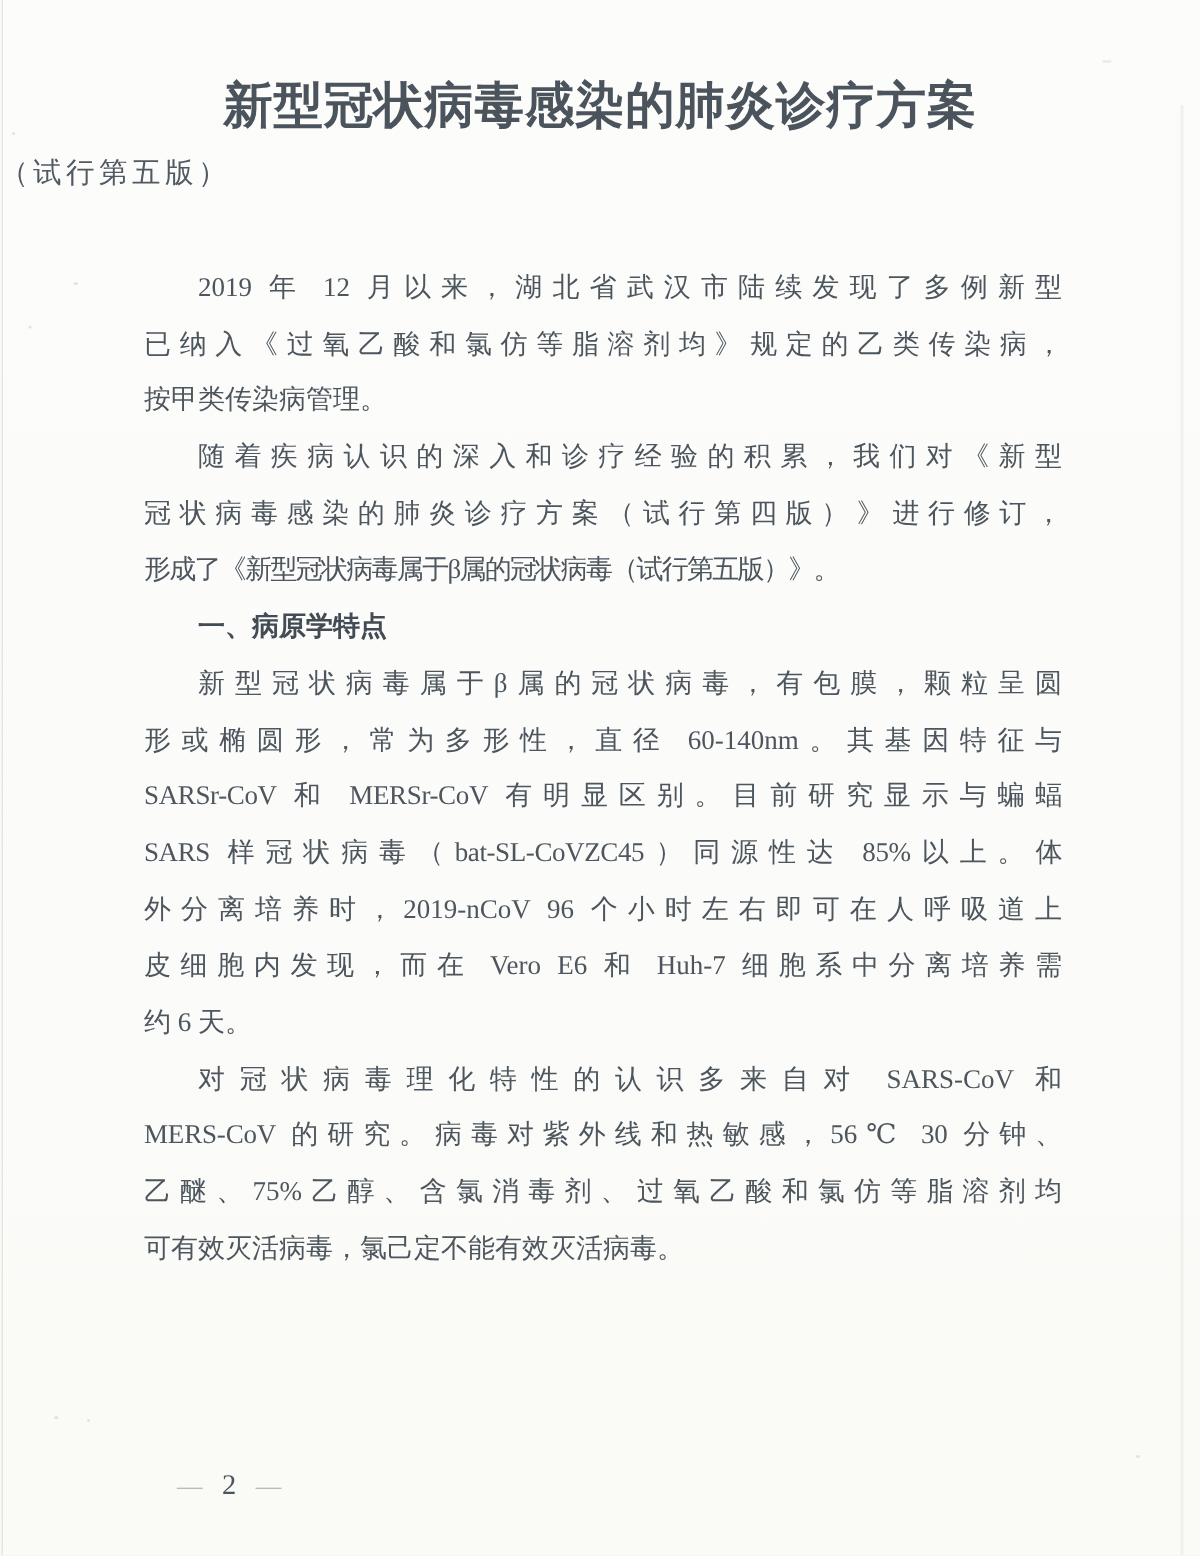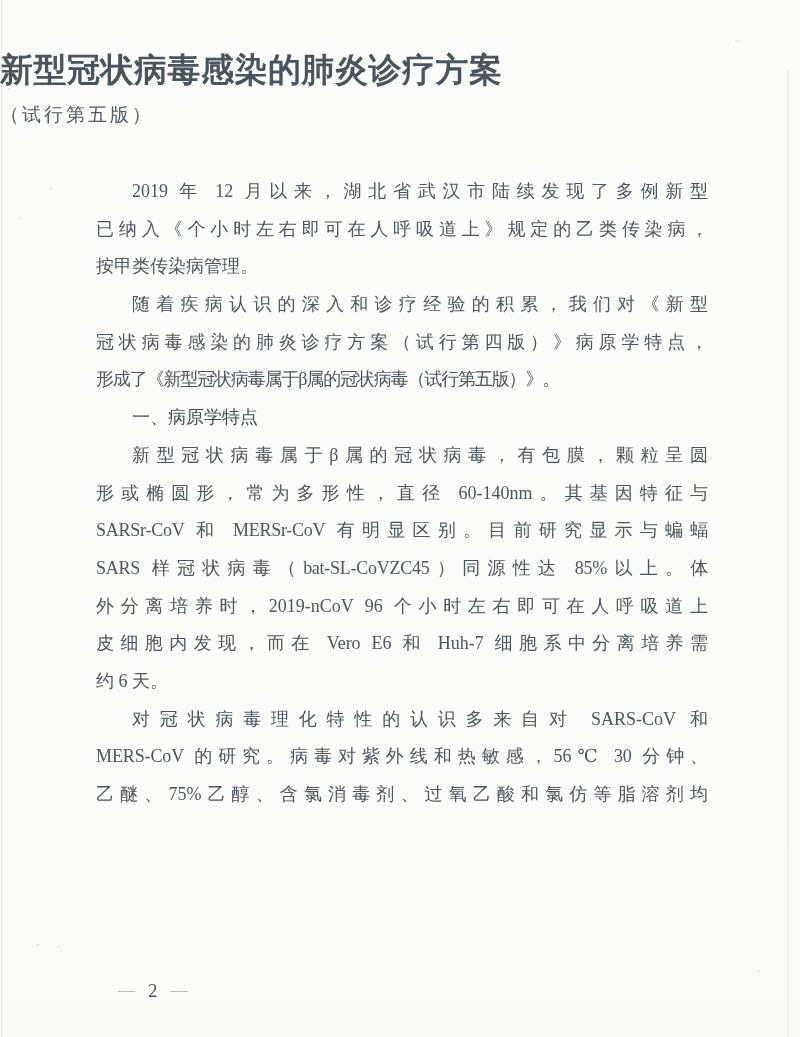--- a/index.html
+++ b/index.html
@@ -30,21 +30,21 @@
   .s1 { left: 8px;   top: 88px;  width: 2px; height: 2px; }
   .s2 { left: 49px;  top: 188px; width: 3px; height: 2px; }
   .s3 { left: 19px;  top: 217px; width: 2px; height: 2px; }
   .s4 { left: 735px; top: 40px;  width: 6px; height: 2px; border-radius: 1px; background:#dedeD9; }
   .s5 { left: 757px; top: 970px; width: 3px; height: 2px; }
   .s6 { left: 36px;  top: 944px; width: 3px; height: 2px; }
   .s7 { left: 58px;  top: 946px; width: 2px; height: 2px; }
 
   .title {
     position: absolute; left: 0; right: 0; top: 48px;
-    margin: 0; 
+    margin: 0; text-align: center;
     font-size: 33px; font-weight: 700;
     letter-spacing: 0.5px;
     color: #4b545c;
   }
   .subtitle {
     position: absolute; left: 0; right: 0; top: 102px;
     text-align: left;
     font-size: 19px; letter-spacing: 3px;
     color: #515a62;
   }
@@ -55,21 +55,21 @@
     font-size: 18px;
   }
   .line {
     height: 37.7px; line-height: 37.7px;
     overflow: hidden;
     text-align: justify;
     text-align-last: left;
   }
   .line.fill { text-align-last: justify; }
   .line.indent { text-indent: 2em; }
-  .line.heading { font-weight: 400; color: #434c54; }
+  .line.heading { font-weight: 700; color: #434c54; }
 
   .footer {
     position: absolute; left: 118px; top: 980px;
     display: flex; align-items: center; gap: 13px;
     font-size: 19px; color: #4a545a;
   }
   .footer .dash {
     color: #a3abae; font-size: 17px;
     transform: scaleY(0.8);
   }
@@ -86,36 +86,37 @@
   <div class="speck s4"></div>
   <div class="speck s5"></div>
   <div class="speck s6"></div>
   <div class="speck s7"></div>
 
   <h1 class="title">新型冠状病毒感染的肺炎诊疗方案</h1>
   <div class="subtitle">（试行第五版）</div>
 
   <div class="body-text" id="doc-body">
       <div class="line indent fill">2019 年 12 月以来，湖北省武汉市陆续发现了多例新型</div>
-      <div class="line fill" style="letter-spacing: -0.333333px;">已纳入《个小时左右即可在人呼吸道上》规定的乙类传染病，</div>
+      <div class="line fill" style="letter-spacing: -0.333333px;">已纳入《过氧乙酸和氯仿等脂溶剂均》规定的乙类传染病，</div>
       <div class="line">按甲类传染病管理。</div>
       <div class="line indent fill">随着疾病认识的深入和诊疗经验的积累，我们对《新型</div>
-      <div class="line fill">冠状病毒感染的肺炎诊疗方案（试行第四版）》病原学特点，</div>
+      <div class="line fill">冠状病毒感染的肺炎诊疗方案（试行第四版）》进行修订，</div>
       <div class="line" style="letter-spacing: -1.14286px;">形成了《新型冠状病毒属于β属的冠状病毒（试行第五版）》。</div>
       <div class="line heading indent">一、病原学特点</div>
       <div class="line indent fill">新型冠状病毒属于β属的冠状病毒，有包膜，颗粒呈圆</div>
       <div class="line fill">形或椭圆形，常为多形性，直径 60-140nm。其基因特征与</div>
       <div class="line fill" style="letter-spacing: -0.243243px;">SARSr-CoV 和 MERSr-CoV 有明显区别。目前研究显示与蝙蝠</div>
       <div class="line fill" style="letter-spacing: -0.263158px;">SARS 样冠状病毒（bat-SL-CoVZC45）同源性达 85%以上。体</div>
       <div class="line fill">外分离培养时，2019-nCoV 96 个小时左右即可在人呼吸道上</div>
       <div class="line fill">皮细胞内发现，而在 Vero E6 和 Huh-7 细胞系中分离培养需</div>
       <div class="line">约 6 天。</div>
       <div class="line indent fill">对冠状病毒理化特性的认识多来自对 SARS-CoV 和</div>
       <div class="line fill" style="letter-spacing: -0.117647px;">MERS-CoV 的研究。病毒对紫外线和热敏感，56℃ 30 分钟、</div>
       <div class="line fill">乙醚、75%乙醇、含氯消毒剂、过氧乙酸和氯仿等脂溶剂均</div>
+      <div class="line">可有效灭活病毒，氯己定不能有效灭活病毒。</div>
     </div>
 
   <div class="footer">
     <span class="dash">—</span>
     <span class="num">2</span>
     <span class="dash">—</span>
   </div>
 </div>
 
 </body></html>

